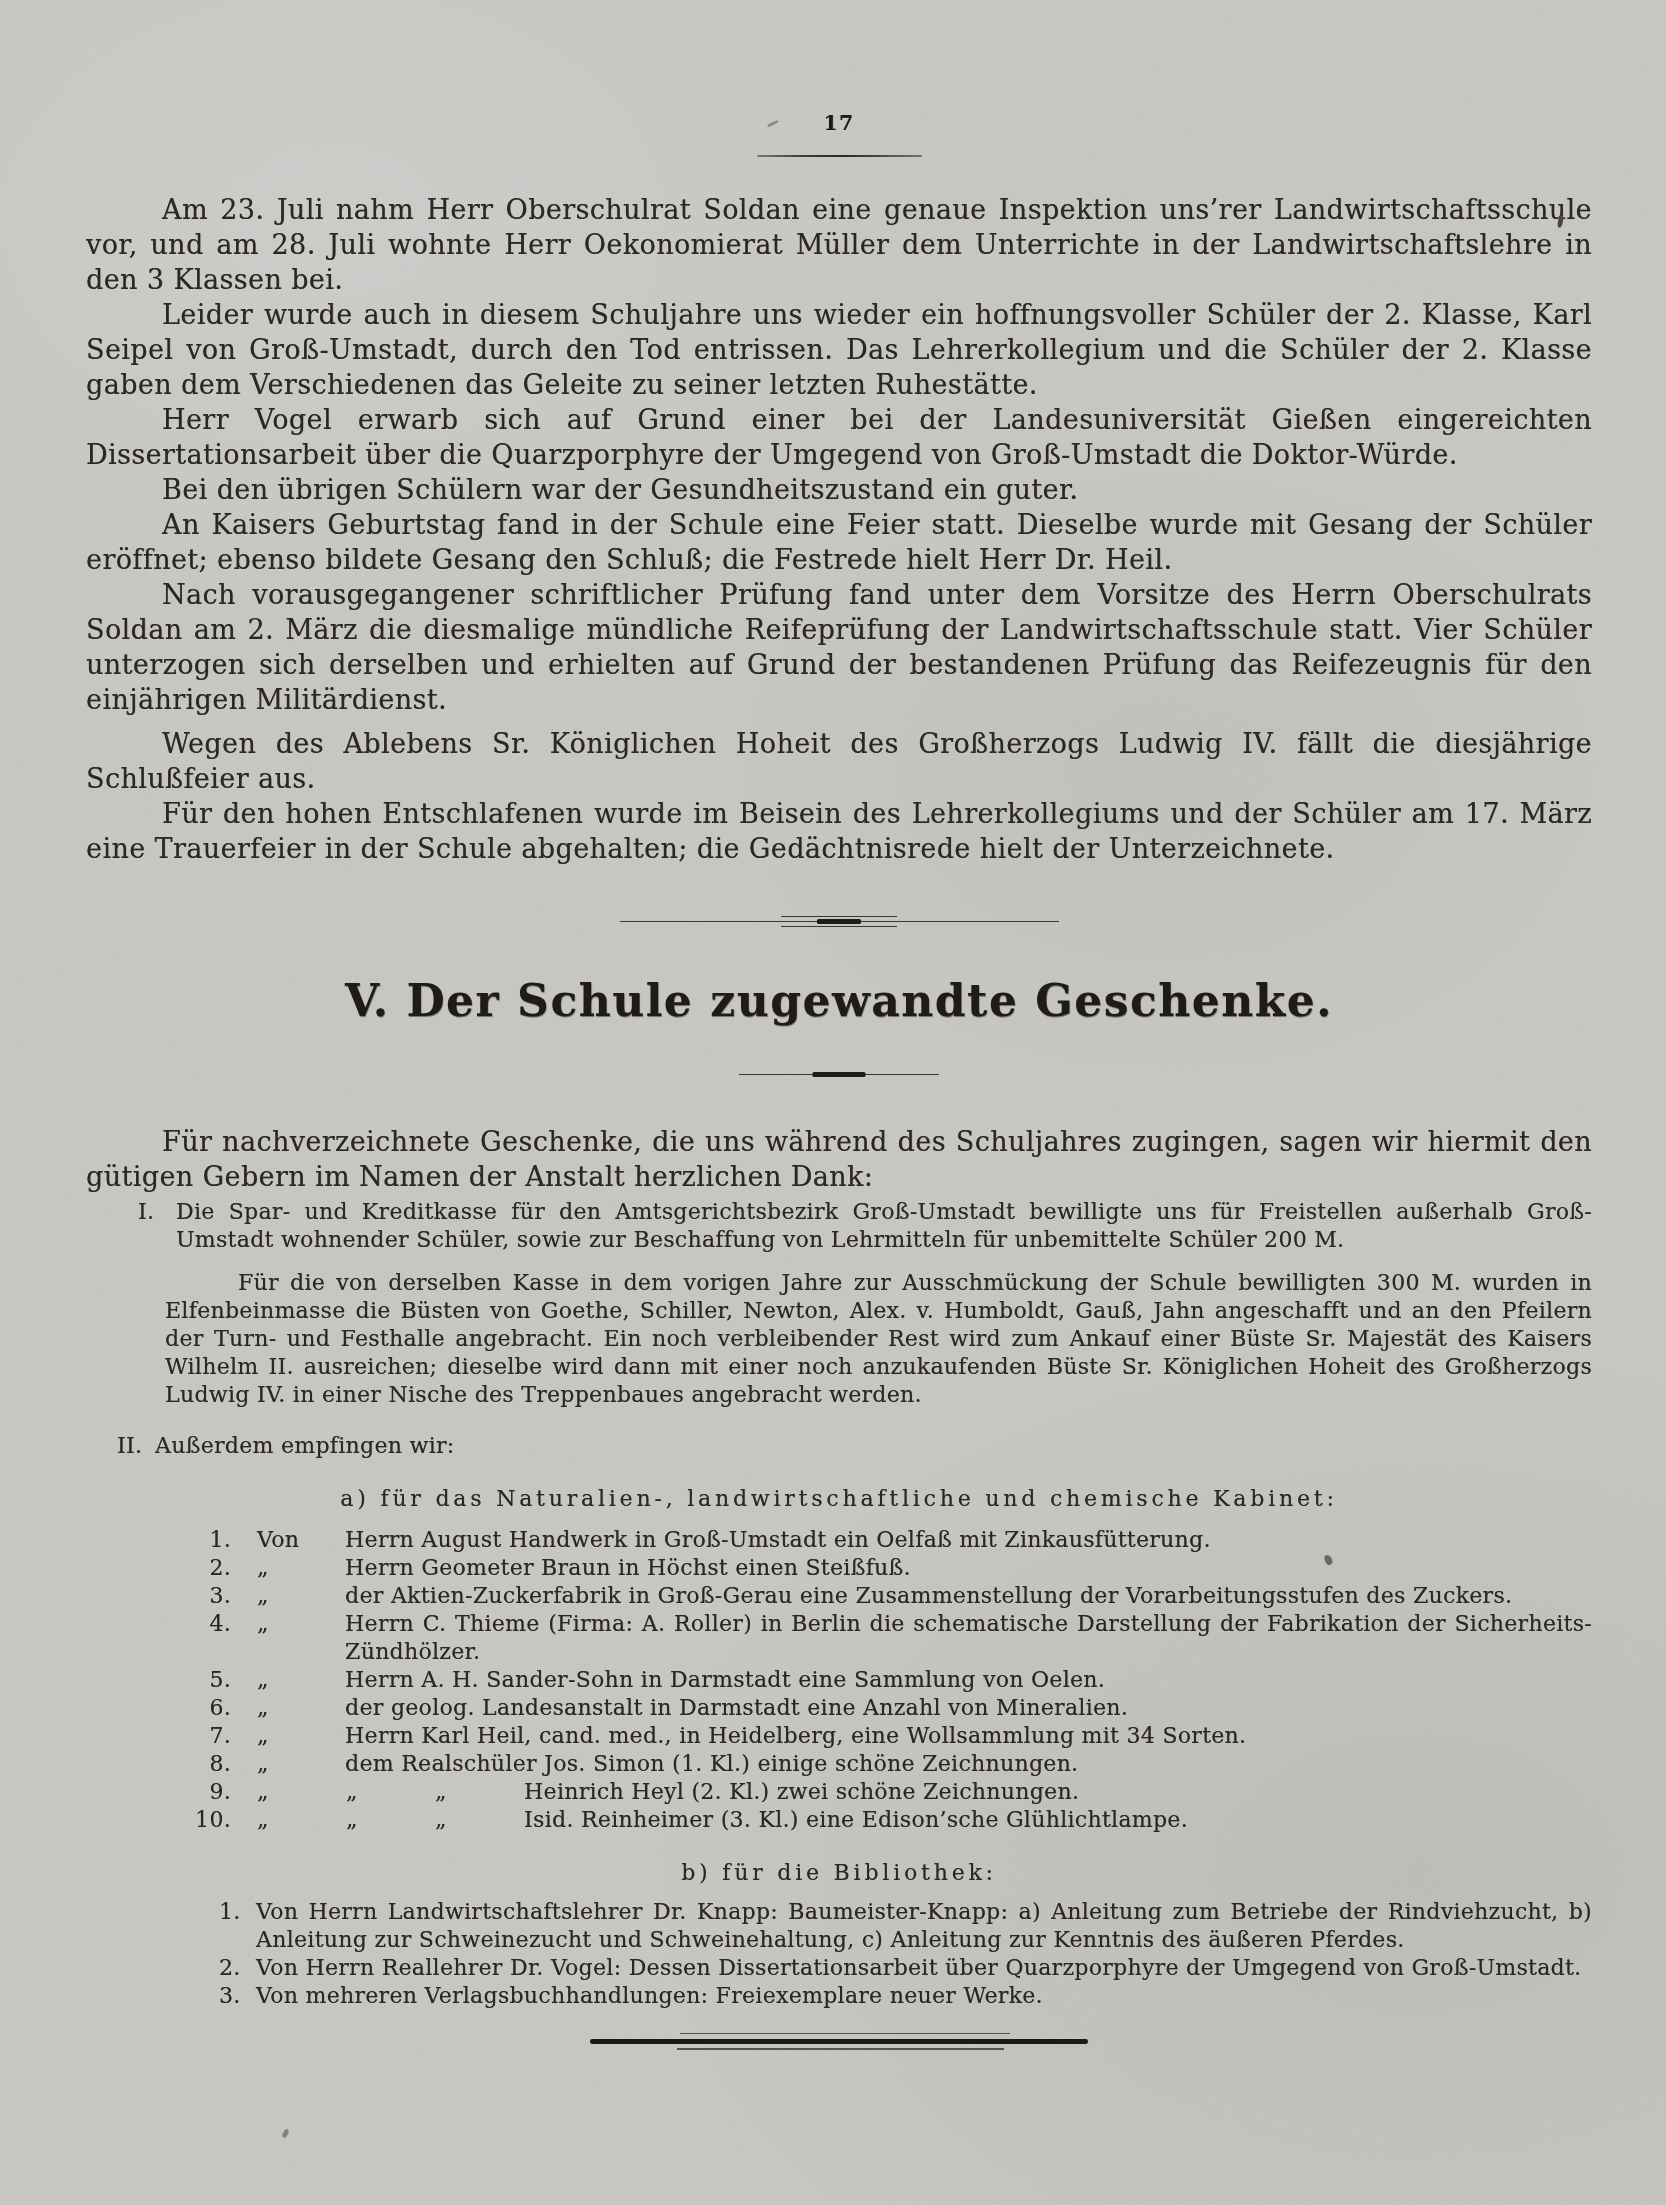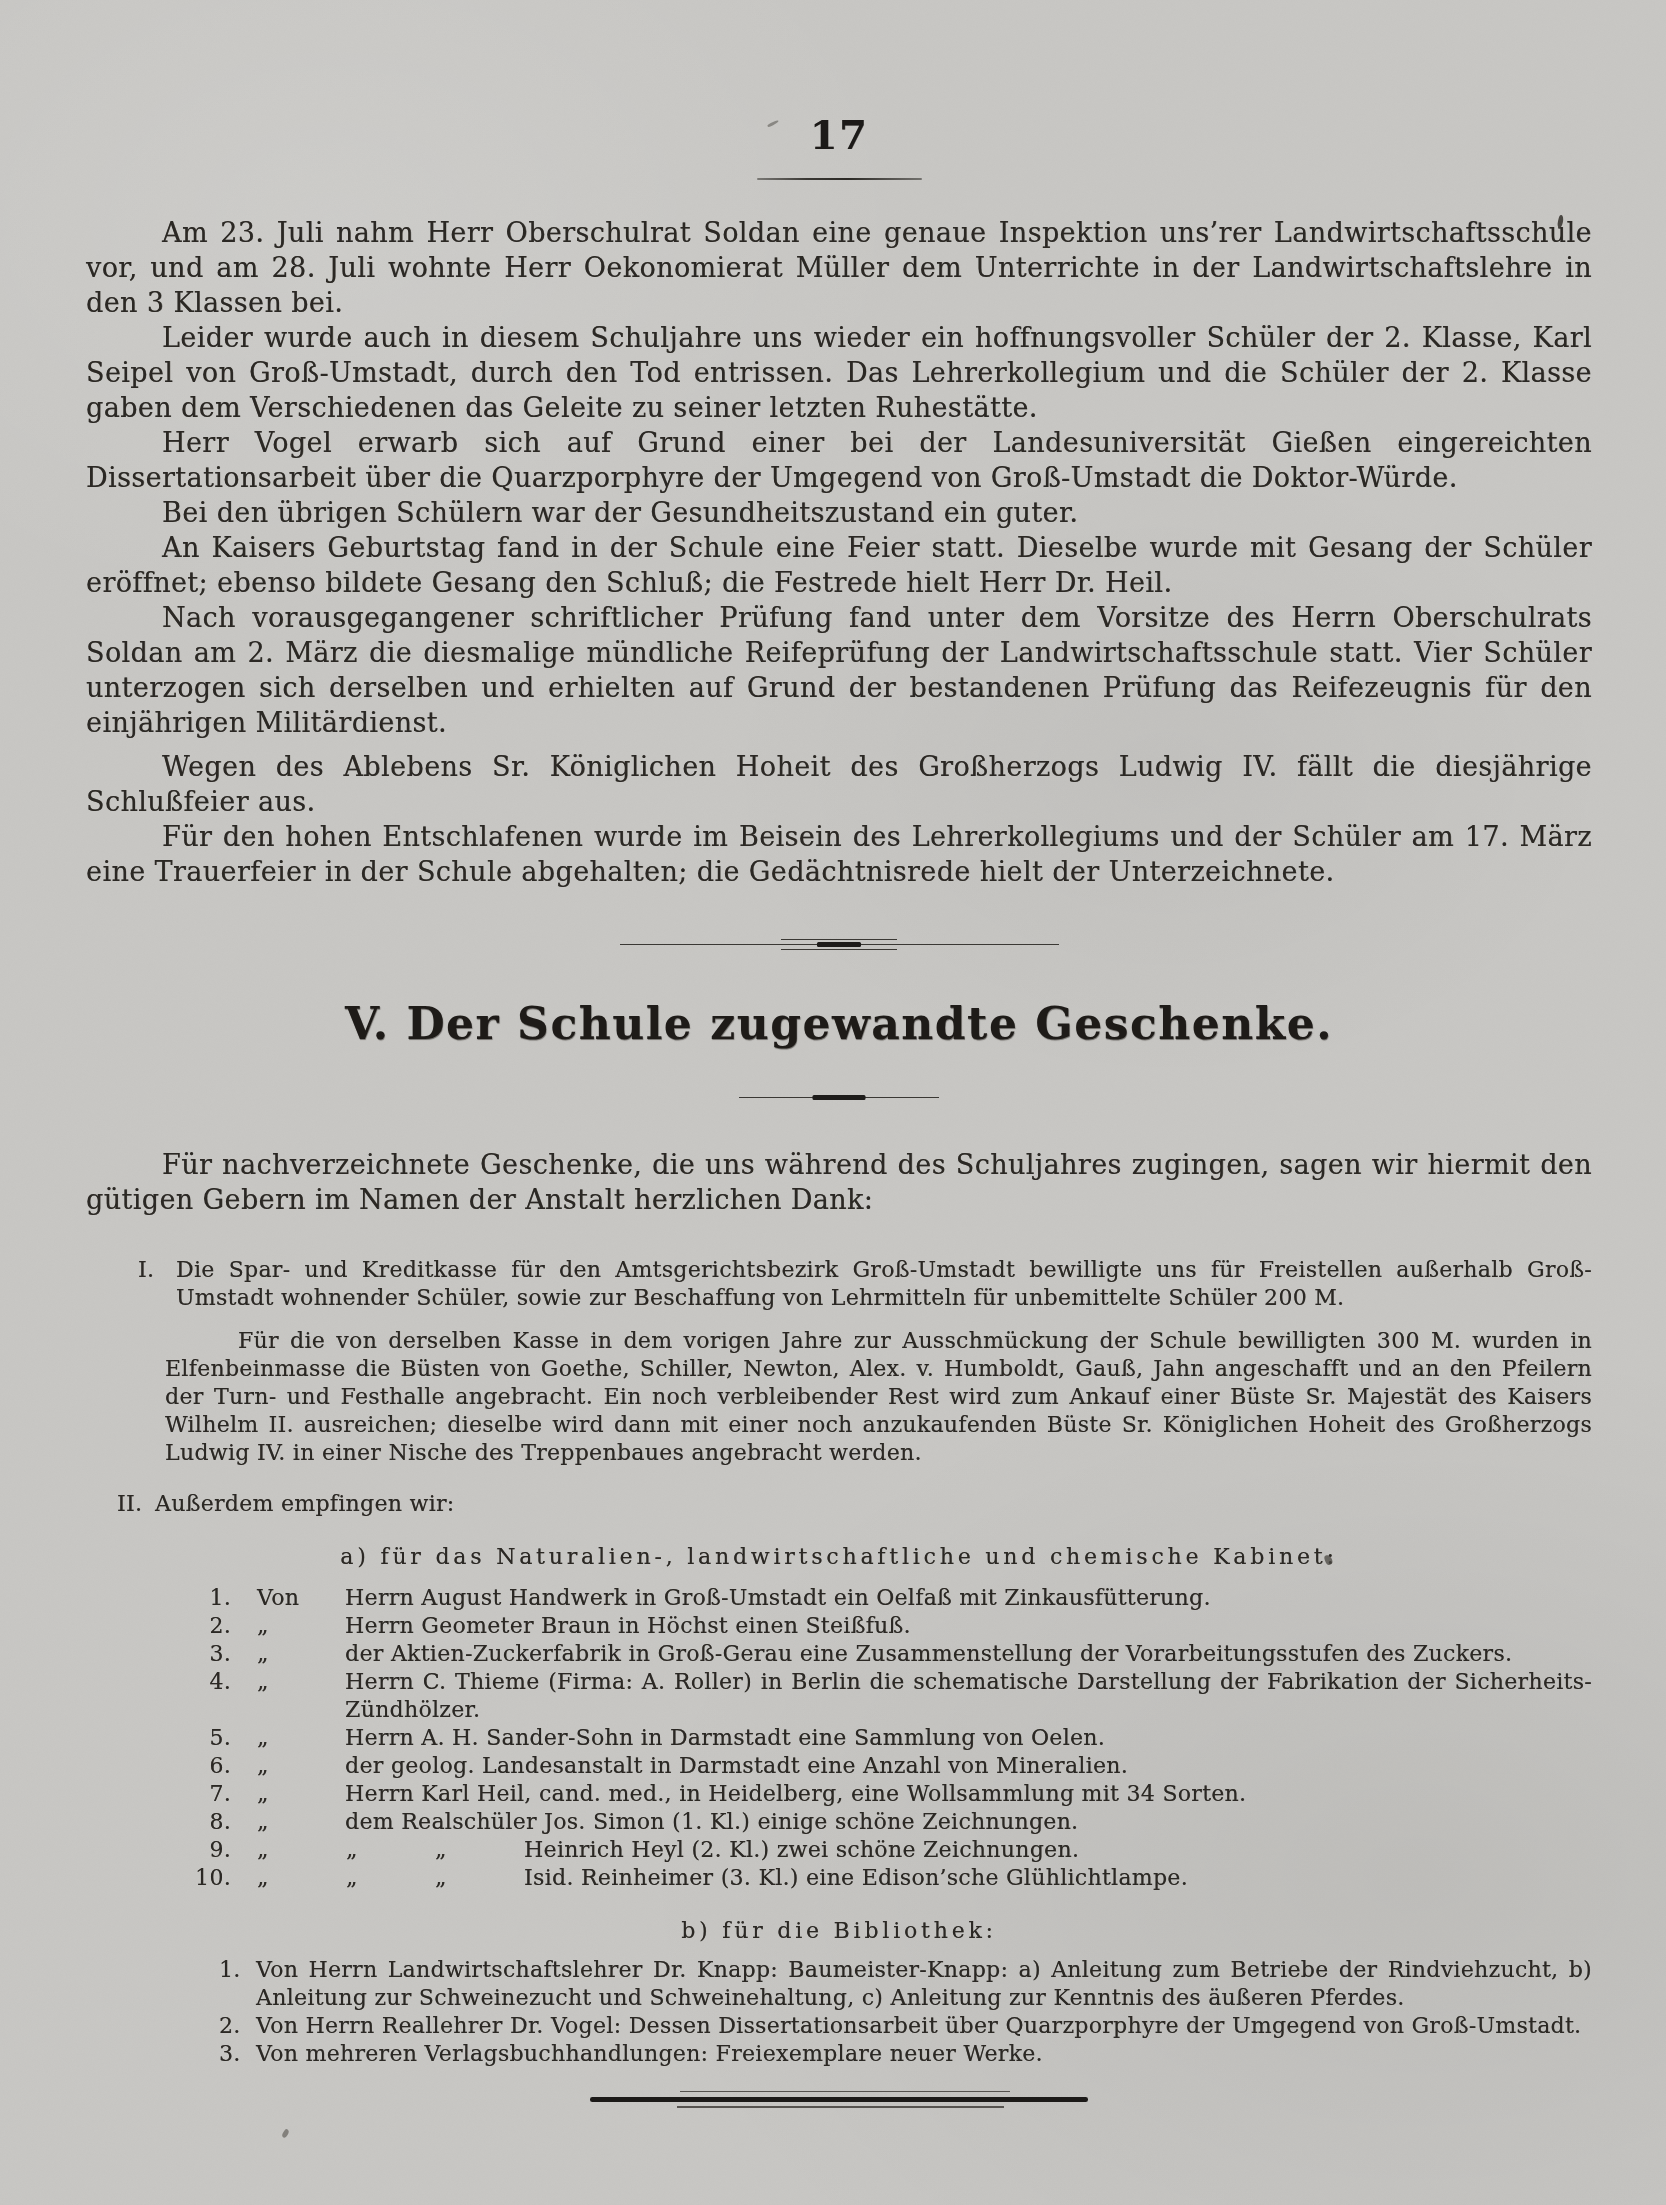--- a/index.html
+++ b/index.html
@@ -14,21 +14,21 @@
       radial-gradient(764px 535px at 70% 35%, rgba(0,0,0,0.03), transparent 60%),
       #c9c8c5;
     font-family: "DejaVu Serif", "Liberation Serif", serif;
     color: #2b2824;
   }
   .grain { position: absolute; inset: 0; opacity: 0.5; pointer-events: none; }
   .content { position: relative; padding: 111px 75px 0 86px; }
 
   .pagenum {
     text-align: center;
-    font-size: 40px;
+    font-size: 20px;
     font-weight: bold;
     letter-spacing: 1.5px;
     color: #1c1a18;
     text-shadow: 0.4px 0.4px 0.6px rgba(30,28,24,0.55);
   }
   .rule17 {
     width: 165px; height: 2.3px; margin: 20px auto 0;
     background: linear-gradient(to right, rgba(58,56,52,0.55), #3a3834 30%, #2c2a26 55%, rgba(58,56,52,0.6));
     border-radius: 1.5px;
   }
@@ -75,21 +75,21 @@
 
   .petit {
     font-size: 22px;
     line-height: 28px;
     letter-spacing: 0.3px;
     text-align: justify;
     text-shadow: 0.2px 0.2px 0.3px rgba(40,36,30,0.55);
   }
   .hang { padding-left: 38px; margin: 0; }
   .hang .rnum { display: inline-block; width: 38px; margin-left: -38px; text-indent: 0; }
-  .roman1 { margin-top: 39px; margin-left: 52px; }
+  .roman1 { margin-top: 4px; margin-left: 52px; }
   .sub { margin: 15.3px 0 0 79px; text-indent: 73px; }
   .roman2 { margin-top: 23px; margin-left: 31px; }
 
   .sublabel {
     margin: 26px 0 0;
     font-size: 22px;
     letter-spacing: 3.8px;
     text-align: center;
     text-shadow: 0.2px 0.2px 0.3px rgba(40,36,30,0.55);
   }

